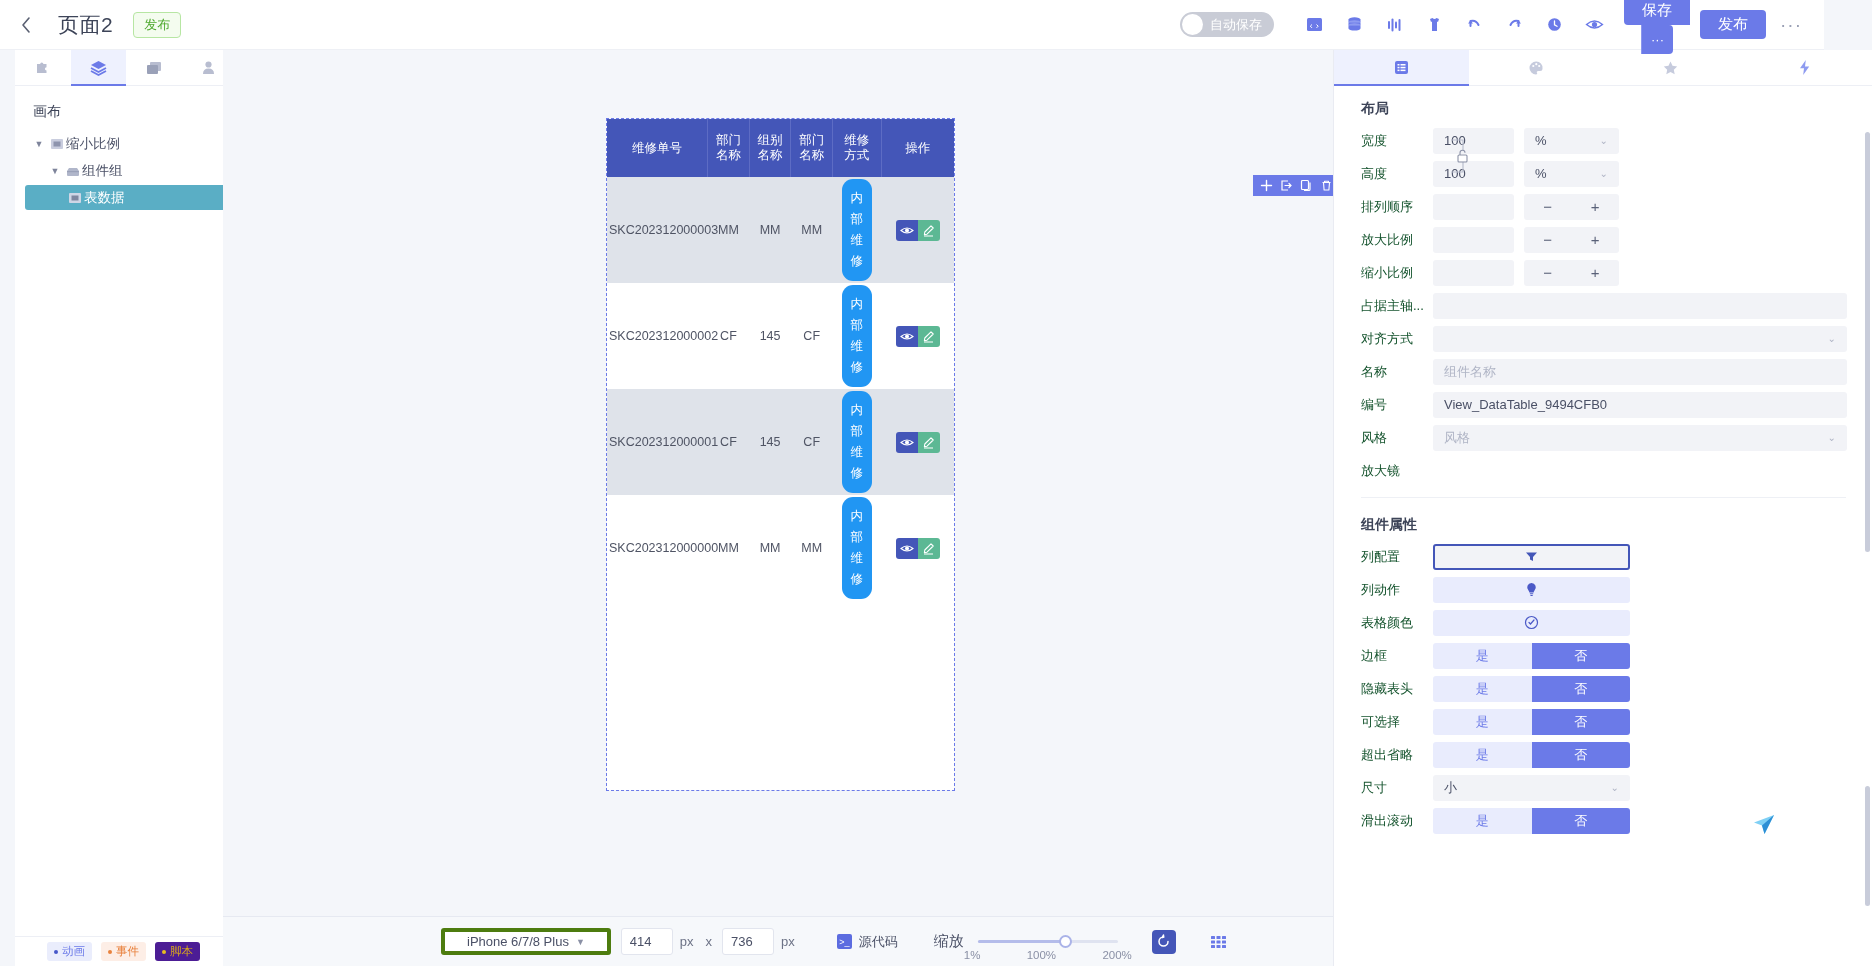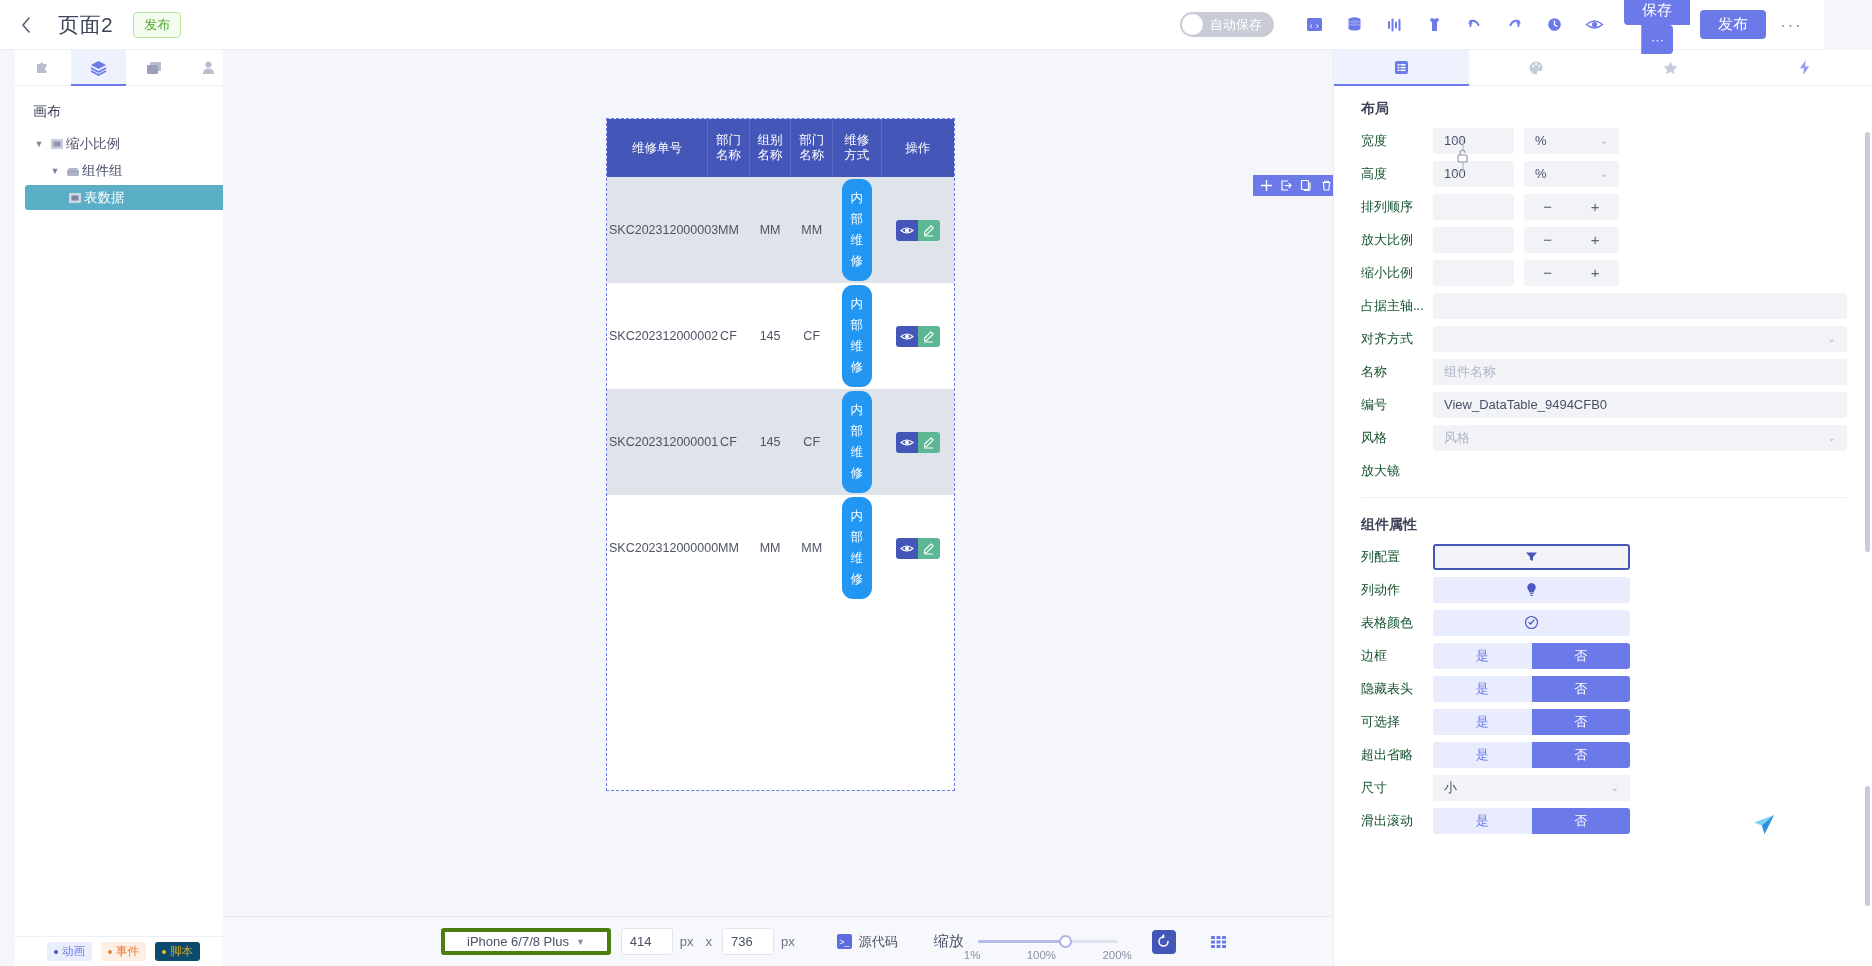--- a/index.html
+++ b/index.html
@@ -90,21 +90,21 @@
     position:absolute; bottom:0; left:0; width:223px; height:30px;
     display:flex; align-items:center; padding-left:32px; gap:9px;
     border-top:1px solid #edeff5; background:#fff;
   }
   .chip { font-size:11.5px; border-radius:3px; padding:2px 7px; display:flex; align-items:center; gap:4px;}
   .chip .dot { width:4px; height:4px; border-radius:50%; }
   .chip.anim { background:#eaedfc; color:#6b7ae8; }
   .chip.anim .dot { background:#4657c9; }
   .chip.evt { background:#fdeee6; color:#e8823e; }
   .chip.evt .dot { background:#e8823e; }
-  .chip.scr { background:#0c4a6e; color:#d9a81a; }
+  .chip.scr { background:#4c1d95; color:#d9a81a; }
   .chip.scr .dot { background:#e8bd1f; }
 
   
   .canvas {
     position:absolute; top:50px; left:223px; width:1110px; height:866px;
     background:#f4f6fa; overflow:hidden;
   }
   .phone {
     position:absolute; left:384px; top:69px; width:347px; height:671px;
     background:#fff; outline:1px dashed #6b7ae8;

